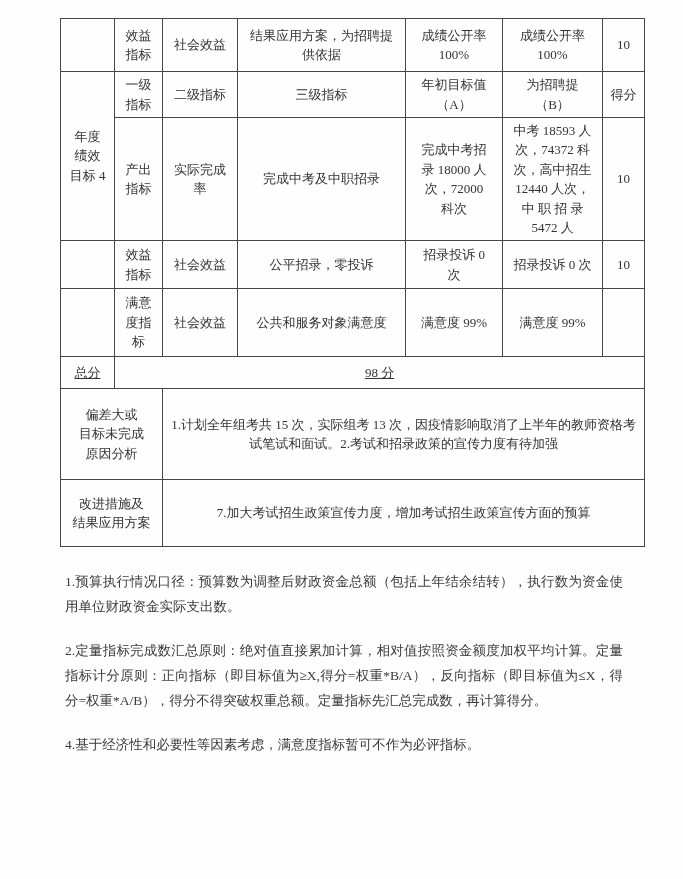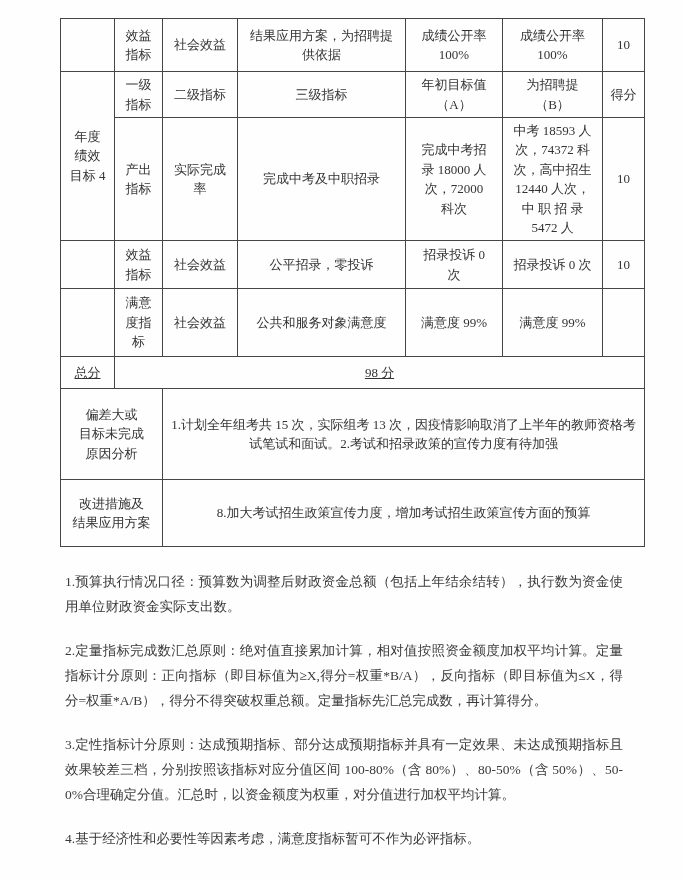--- a/index.html
+++ b/index.html
@@ -150,25 +150,24 @@
       </tr>
       <tr class="r7">
         <td colspan="2" class="label-spread">偏差大或
 目标未完成
 原因分析</td>
         <td colspan="5">1.计划全年组考共 15 次，实际组考 13 次，因疫情影响取消了上半年的教师资格考试笔试和面试。2.考试和招录政策的宣传力度有待加强</td>
       </tr>
       <tr class="r8">
         <td colspan="2" class="label-spread">改进措施及
 结果应用方案</td>
-        <td colspan="5">8.加大考试招生政策宣传力度，增加考试招生政策宣传方面的预算</td>
+        <td colspan="5">7.加大考试招生政策宣传力度，增加考试招生政策宣传方面的预算</td>
       </tr>
     </tbody>
   </table>
 
   <div class="notes">
     <p>1.预算执行情况口径：预算数为调整后财政资金总额（包括上年结余结转），执行数为资金使用单位财政资金实际支出数。</p>
     <p>2.定量指标完成数汇总原则：绝对值直接累加计算，相对值按照资金额度加权平均计算。定量指标计分原则：正向指标（即目标值为≥X,得分=权重*B/A），反向指标（即目标值为≤X，得分=权重*A/B），得分不得突破权重总额。定量指标先汇总完成数，再计算得分。</p>
-    <p>3.定性指标计分原则：达成预期指标、部分达成预期指标并具有一定效果、未达成预期指标且效果较差三档，分别按照该指标对应分值区间 100-80%（含 80%）、80-50%（含 50%）、50-0%合理确定分值。汇总时，以资金额度为权重，对分值进行加权平均计算。</p>
     <p>4.基于经济性和必要性等因素考虑，满意度指标暂可不作为必评指标。</p>
   </div>
 
 </div>
 
 </body></html>

